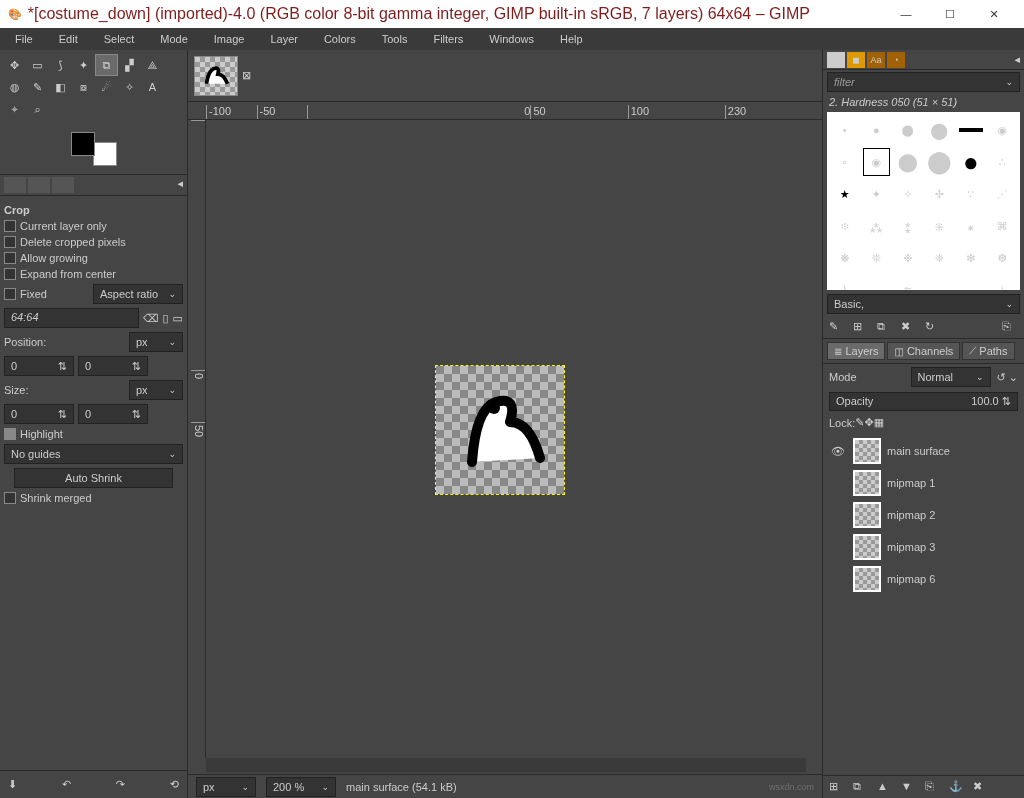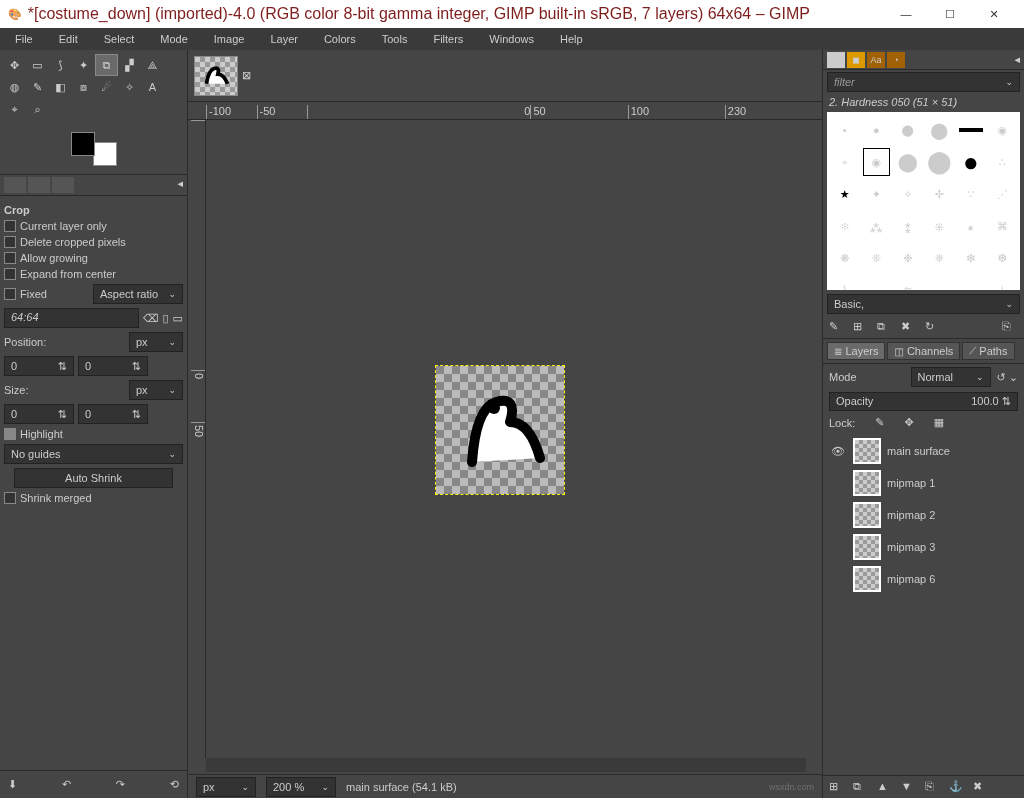--- a/index.html
+++ b/index.html
@@ -55,21 +55,21 @@
 .preset{margin:2px 4px}
 .spacing{display:flex;justify-content:space-between;align-items:center;padding:2px 6px;background:#333;border:1px solid #222;margin:2px 4px}
 .icon-row{display:flex;gap:8px;padding:4px 6px;border-bottom:1px solid #2a2a2a}
 .ico{width:16px;height:14px}
 
 .p-tabs{display:flex;gap:2px;padding:3px 4px;border-bottom:1px solid #2a2a2a}
 .p-tab{padding:2px 6px;background:#555;border:1px solid #333;display:flex;gap:3px;align-items:center;font-size:10px}
 .p-tab.active{background:#6a6a6a}
 .mode{display:flex;align-items:center;gap:6px;padding:3px 6px}
 .op{display:flex;justify-content:space-between;padding:2px 6px;background:#333;border:1px solid #222;margin:2px 6px}
-.lock{display:flex;gap:20px;padding:3px 6px;align-items:center}
+.lock{display:flex;gap:0;padding:3px 6px;align-items:center}
 .layers{flex:1;overflow:auto;padding:2px 4px}
 .layer{display:flex;align-items:center;gap:6px;padding:2px;margin:2px 0}
 .layer .eye{width:18px;text-align:center}
 .layer .thumb{width:28px;height:26px;border:2px solid #fff;background-image:repeating-conic-gradient(#999 0 25%,#ccc 0 50%);background-size:8px 8px}
 .layer.sel .thumb{border-color:#fff}
 .ruler-h .tick{width:52px;border-left:1px solid #999;padding-left:2px;height:14px}
 .ruler-v .tick{height:52px;border-top:1px solid #999;padding-top:2px;width:14px;writing-mode:vertical-rl}
 </style>
 </head>
 <body>

